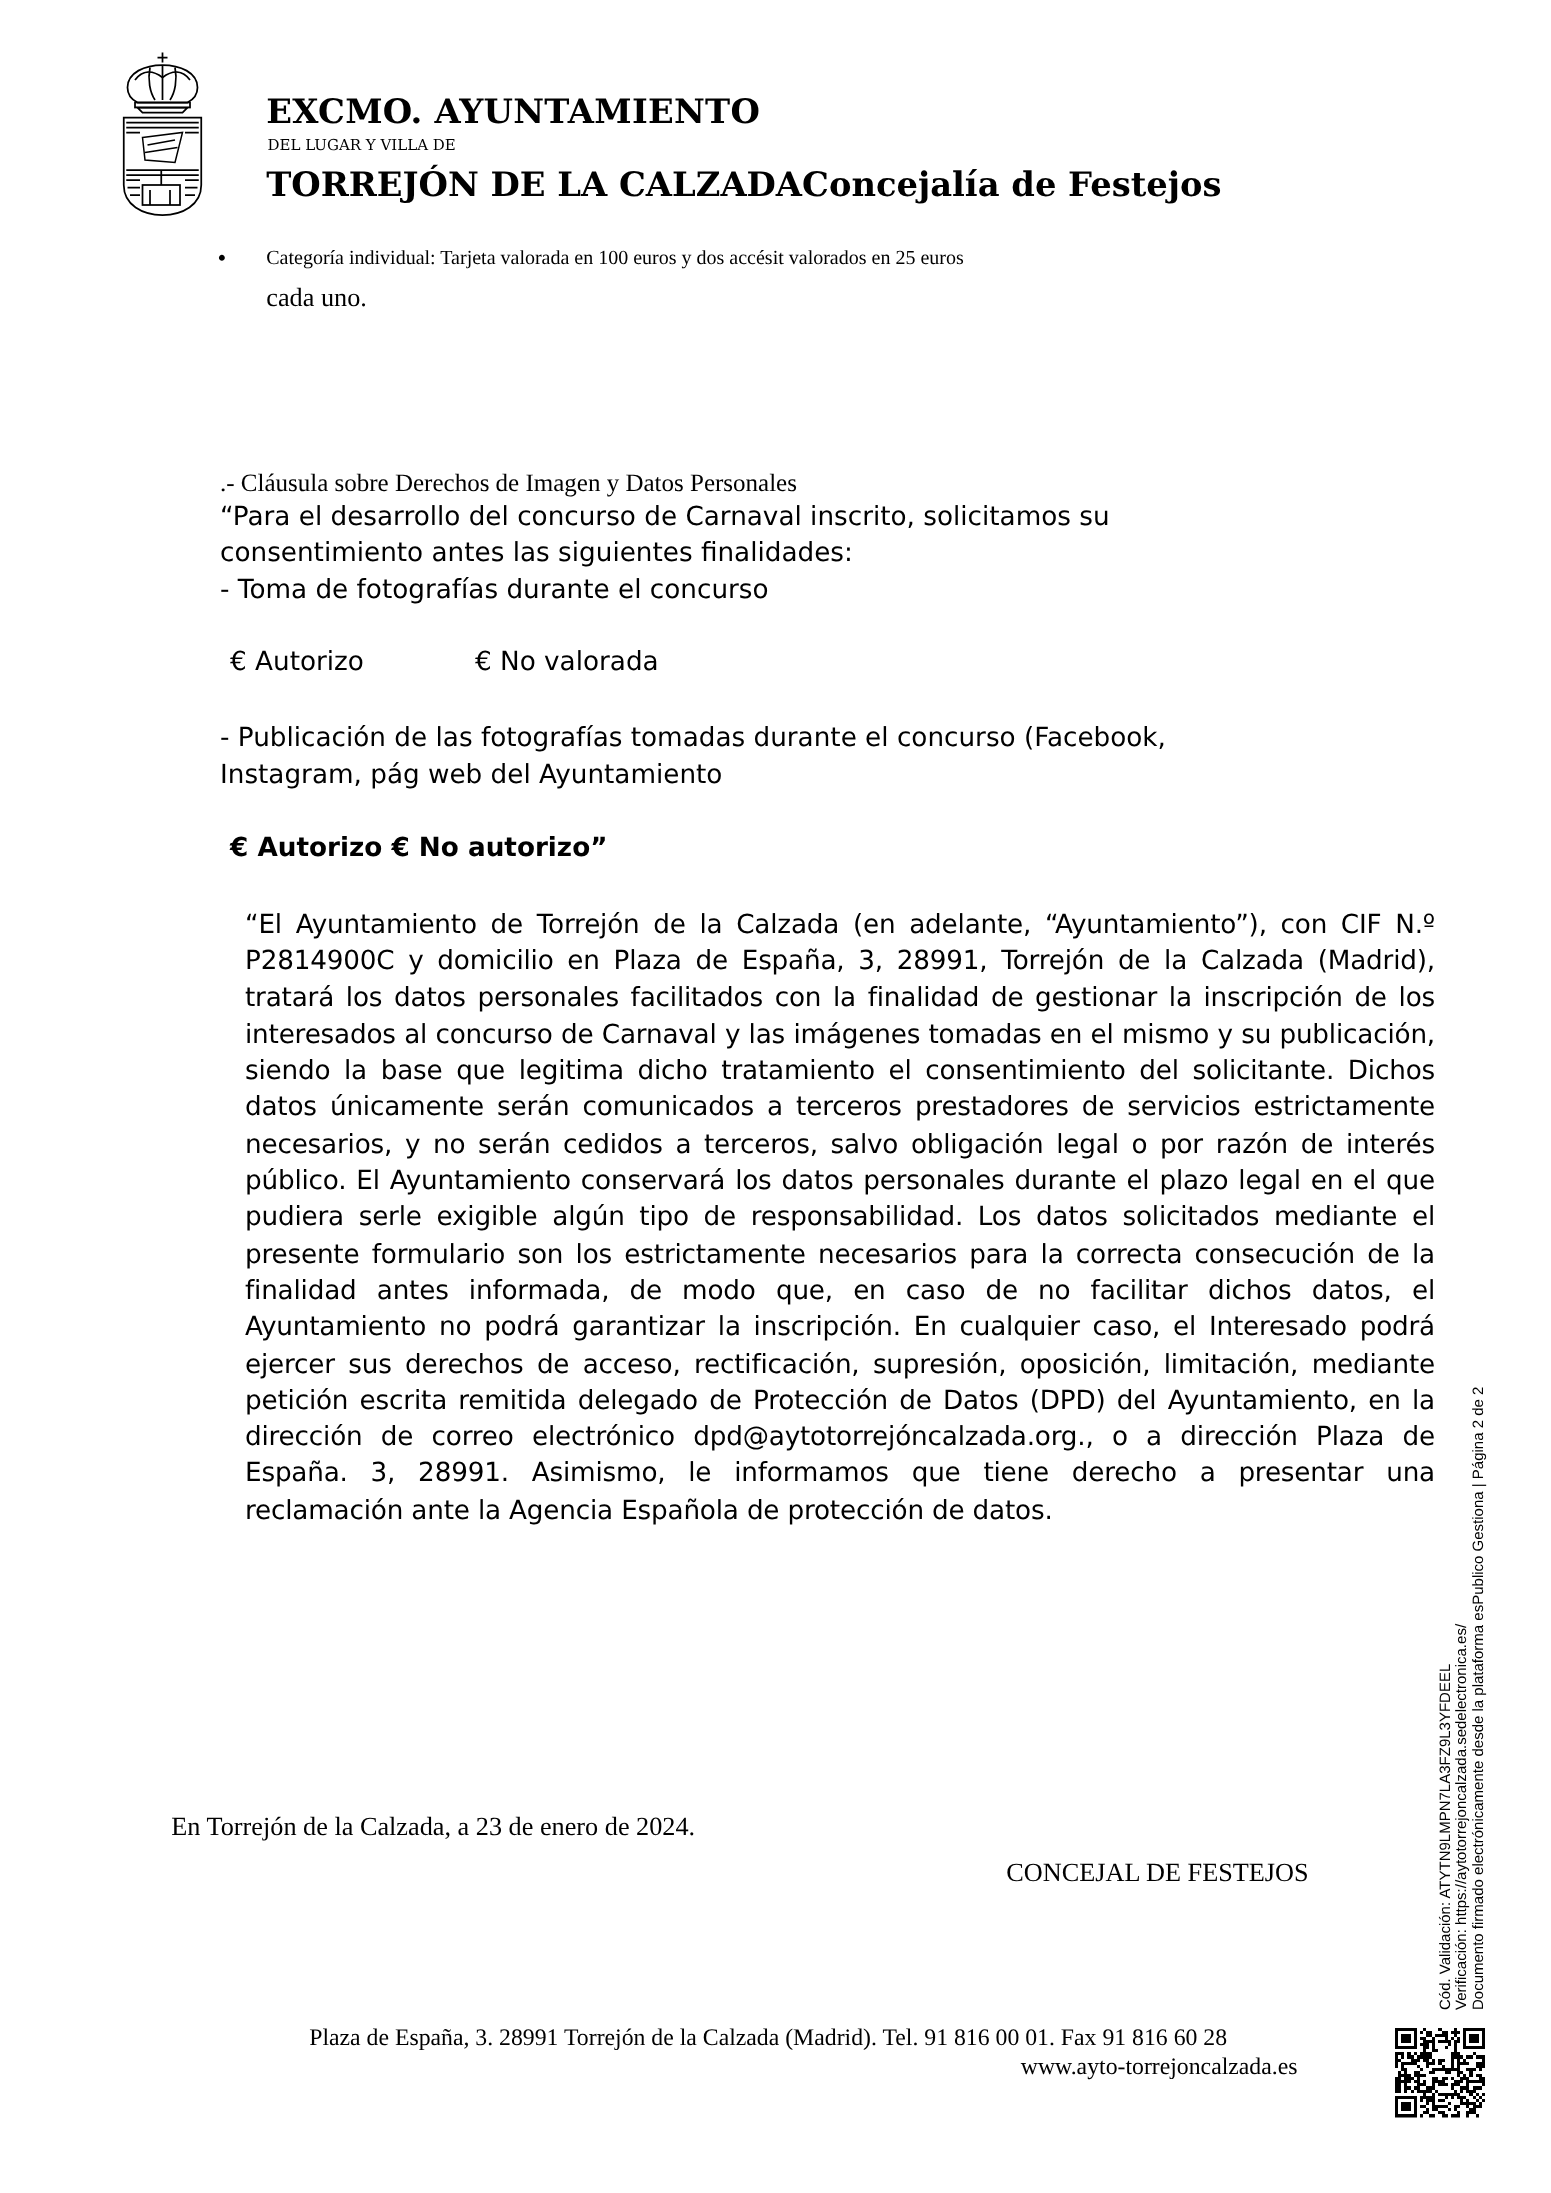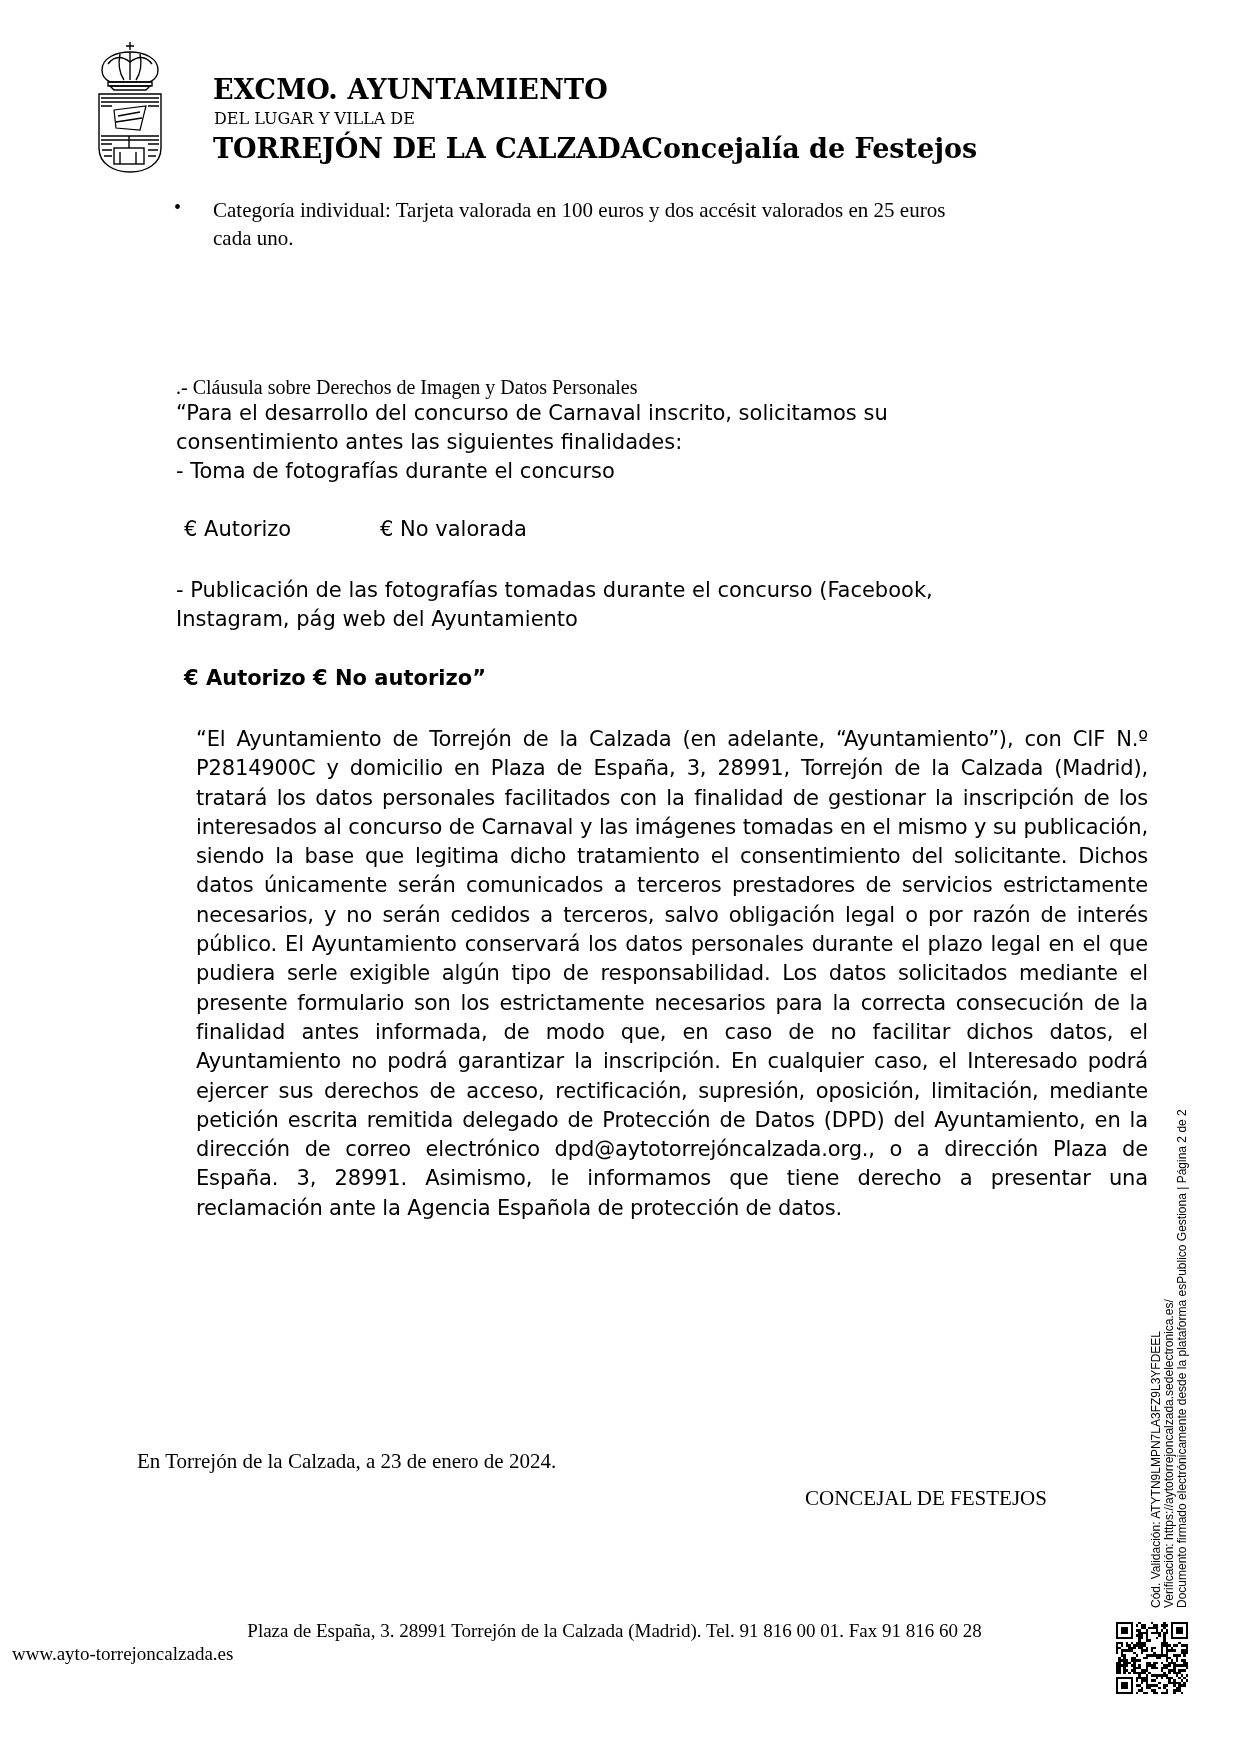--- a/index.html
+++ b/index.html
@@ -5,25 +5,25 @@
   html, body { margin: 0; padding: 0; background: #ffffff; }
   body { width: 1241px; height: 1754px; position: relative; overflow: hidden; color: #000; }
   .abs { position: absolute; white-space: nowrap; }
   .serif { font-family: "Liberation Serif", "DejaVu Serif", serif; }
   .hdr { font-family: "DejaVu Serif", serif; }
   .sans { font-family: "DejaVu Sans", sans-serif; }
 
   #logo { position: absolute; left: 96px; top: 40px; width: 68px; height: 134px; }
 
   #h-excmo { left: 213px; top: 74px; font-size: 27px; font-weight: bold; letter-spacing: 0.2px; }
-  #h-del { left: 214px; top: 109px; font-size: 16px; }
+  #h-del { left: 214px; top: 109px; font-size: 12px; }
   #h-torrejon { left: 213px; top: 133px; font-size: 27px; font-weight: bold; }
 
   #bullet { left: 174px; top: 196px; font-size: 20px; }
-  #cat1 { left: 213px; top: 198px; font-size: 21px; }
+  #cat1 { left: 213px; top: 198px; font-size: 16px; }
   #cat2 { left: 213px; top: 226px; font-size: 21px; }
 
   #clausula { left: 176px; top: 376px; font-size: 20px; }
   .body21 { font-size: 21px; }
   #p1 { left: 176px; top: 401px; }
   #p2 { left: 176px; top: 430px; }
   #p3 { left: 176px; top: 459px; }
   #a1 { left: 184px; top: 517px; }
   #a2 { left: 380px; top: 517px; }
   #p4 { left: 176px; top: 578px; }
@@ -36,21 +36,21 @@
     font-family: "DejaVu Sans", sans-serif;
     letter-spacing: -0.15px;
     margin-left: 20px;
   }
 
   #lugar-fecha { left: 137px; top: 1449px; font-size: 21px; }
   #cargo { left: 757px; top: 1486px; font-size: 21px; margin-left: 48px; }
 
   #footer1 { left: 0; width: 1241px; text-align: center; top: 1620px; font-size: 19px; }
   #footer1 span { position: relative; left: -6px; }
-  #footer2 { left: 0; width: 1026px; text-align: left; top: 1643px; font-size: 19px; }
+  #footer2 { left: 0; width: 1026px; text-align: right; top: 1643px; font-size: 19px; }
   #footer2 span { position: relative; left: 12px; }
 
   #sidebar-text {
     position: absolute; left: 1150px; top: 1608px;
     transform-origin: 0 0; transform: rotate(-90deg);
     font-family: "Liberation Sans", sans-serif; font-size: 12px; line-height: 13px;
     white-space: nowrap; color: #000;
   }
   #qr { position: absolute; left: 1116px; top: 1622px; width: 72px; height: 72px; }
 </style>

